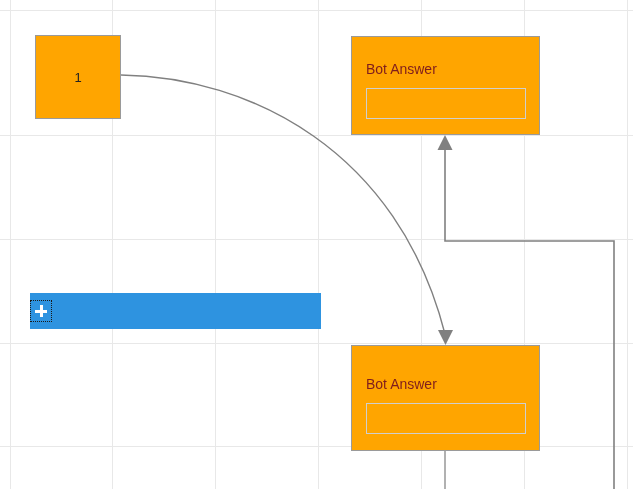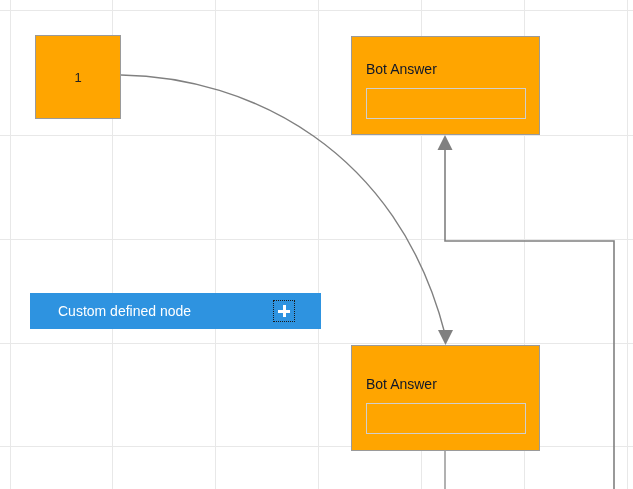--- a/index.html
+++ b/index.html
@@ -76,21 +76,21 @@
     left: 351px;
     width: 189px;
     padding: 0;
   }
   .node-bot-top { top: 36px; height: 99px; }
   .node-bot-bottom { top: 345px; height: 106px; }
   .node-title {
     position: absolute;
     left: 14px;
     font-size: 14px;
-    color: #0f172a;
+    color: #7f1d1d;
     line-height: 1;
     white-space: nowrap;
     text-align: right;
   }
   .node-bot-top .node-title { top: 25px; }
   .node-bot-bottom .node-title { top: 31px; }
   .node-slot {
     position: absolute;
     left: 14px;
     width: 160px;
@@ -192,17 +192,16 @@
     <span class="node-title">Bot Answer</span>
     <div class="node-slot"></div>
   </div>
 
   <div class="node node-bot node-bot-bottom">
     <span class="node-title">Bot Answer</span>
     <div class="node-slot"></div>
   </div>
 
   <div class="palette-button">
-    <span class="palette-label">Custom defined node</span>
     <span class="palette-add"></span>
   </div>
 
 </div>
 
 </body></html>

